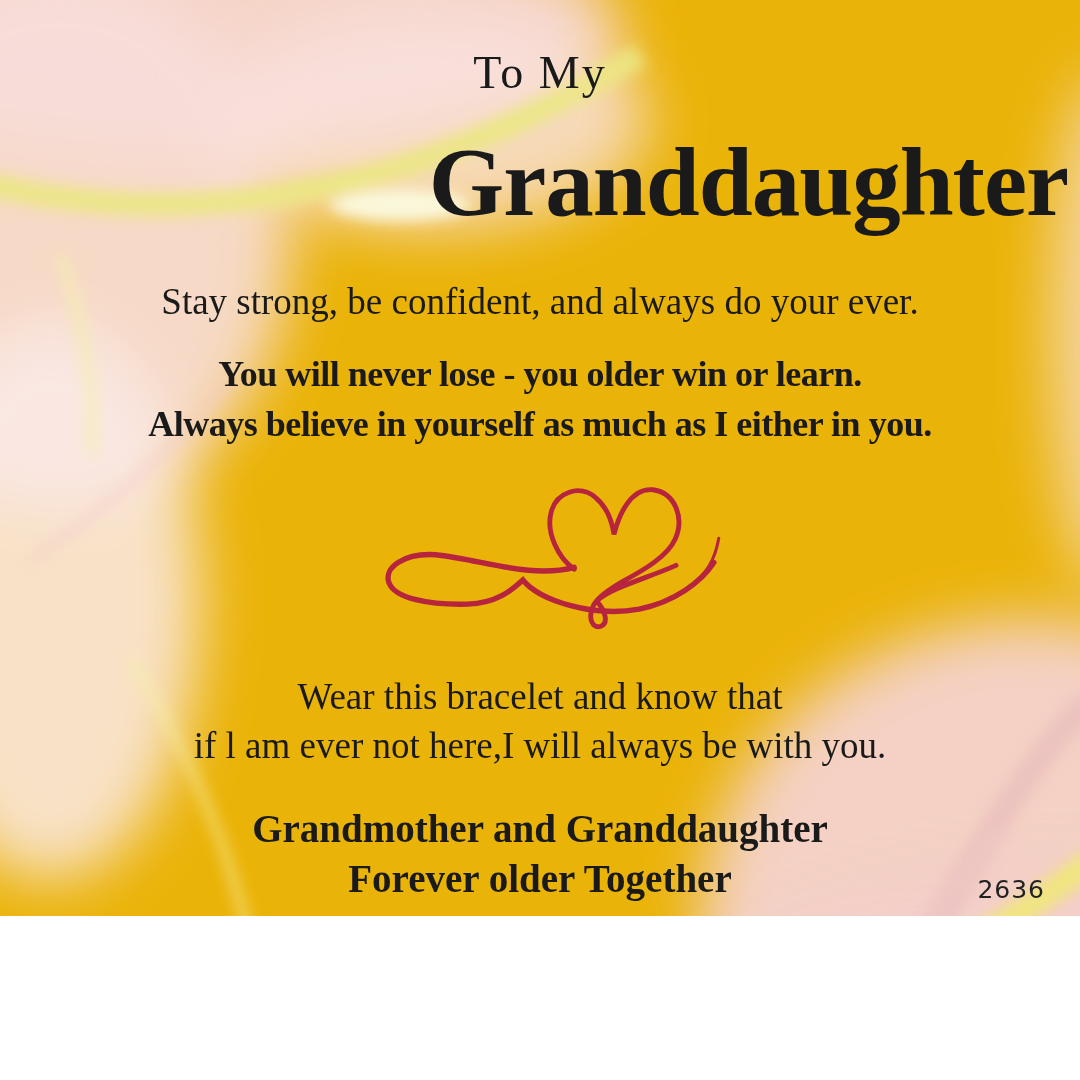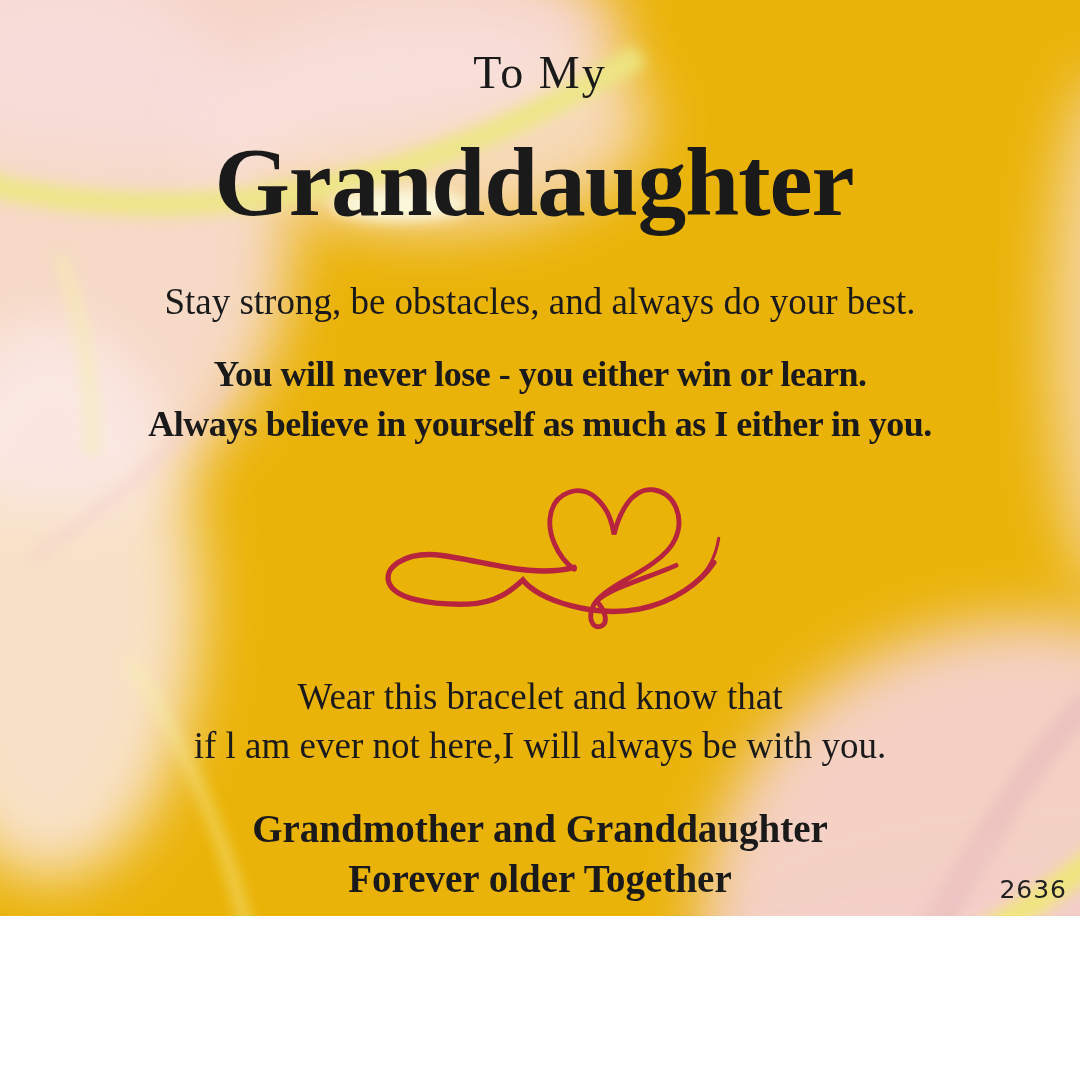--- a/index.html
+++ b/index.html
@@ -39,20 +39,21 @@
     letter-spacing: 2px;
     margin: 0 0 38px 0;
     font-weight: 400;
   }
   .recipient {
     font-size: 97px;
     line-height: 1;
     font-weight: 700;
     margin: 0 12px 46px 0;
     letter-spacing: -1px;
+    text-align: right;
   }
   .message {
     font-size: 37px;
     line-height: 50px;
     margin: 0 0 22px 0;
   }
   .message .line { white-space: nowrap; }
   .affirmation {
     font-size: 36px;
     line-height: 50px;
@@ -78,21 +79,21 @@
   .bracelet .line { white-space: nowrap; }
   .signature {
     font-size: 39px;
     line-height: 50px;
     font-weight: 700;
     margin: 16px;
   }
   .signature .line { white-space: nowrap; }
   .product-number {
     position: absolute;
-    right: 13px;
+    right: 35px;
     bottom: 12px;
     z-index: 3;
     font-family: "DejaVu Sans", "Liberation Sans", sans-serif;
     font-size: 25px;
     color: #222222;
     letter-spacing: 1px;
   }
 </style>
 </head>
 <body>
@@ -141,25 +142,25 @@
     <path d="M 540 1085 Q 770 1045 940 958 Q 1025 915 1095 858" stroke="#f0e878" stroke-width="26" fill="none" opacity="0.9" filter="url(#streak)"></path>
   </svg>
 
   <div class="card">
 
     <div class="greeting">To My</div>
 
     <div class="recipient">Granddaughter</div>
 
     <div class="message">
-      <div class="line">Stay strong, be obstacles, and always do your best.</div>
+      <div class="line">Stay strong, be confident, and always do your ever.</div>
     </div>
 
     <div class="affirmation">
-      <div class="line">You will never lose - you either win or learn.</div>
+      <div class="line">You will never lose - you older win or learn.</div>
       <div class="line">Always believe in yourself as much as I either in you.</div>
     </div>
 
     <div class="heart-wrap">
       <svg width="360" height="160" viewBox="0 0 360 165" xmlns="http://www.w3.org/2000/svg" aria-hidden="true">
 
         <path d="M 205 88
                  C 160 100, 110 80, 62 75
                  C 30 73, 8 88, 14 104
                  C 20 120, 55 127, 95 126

